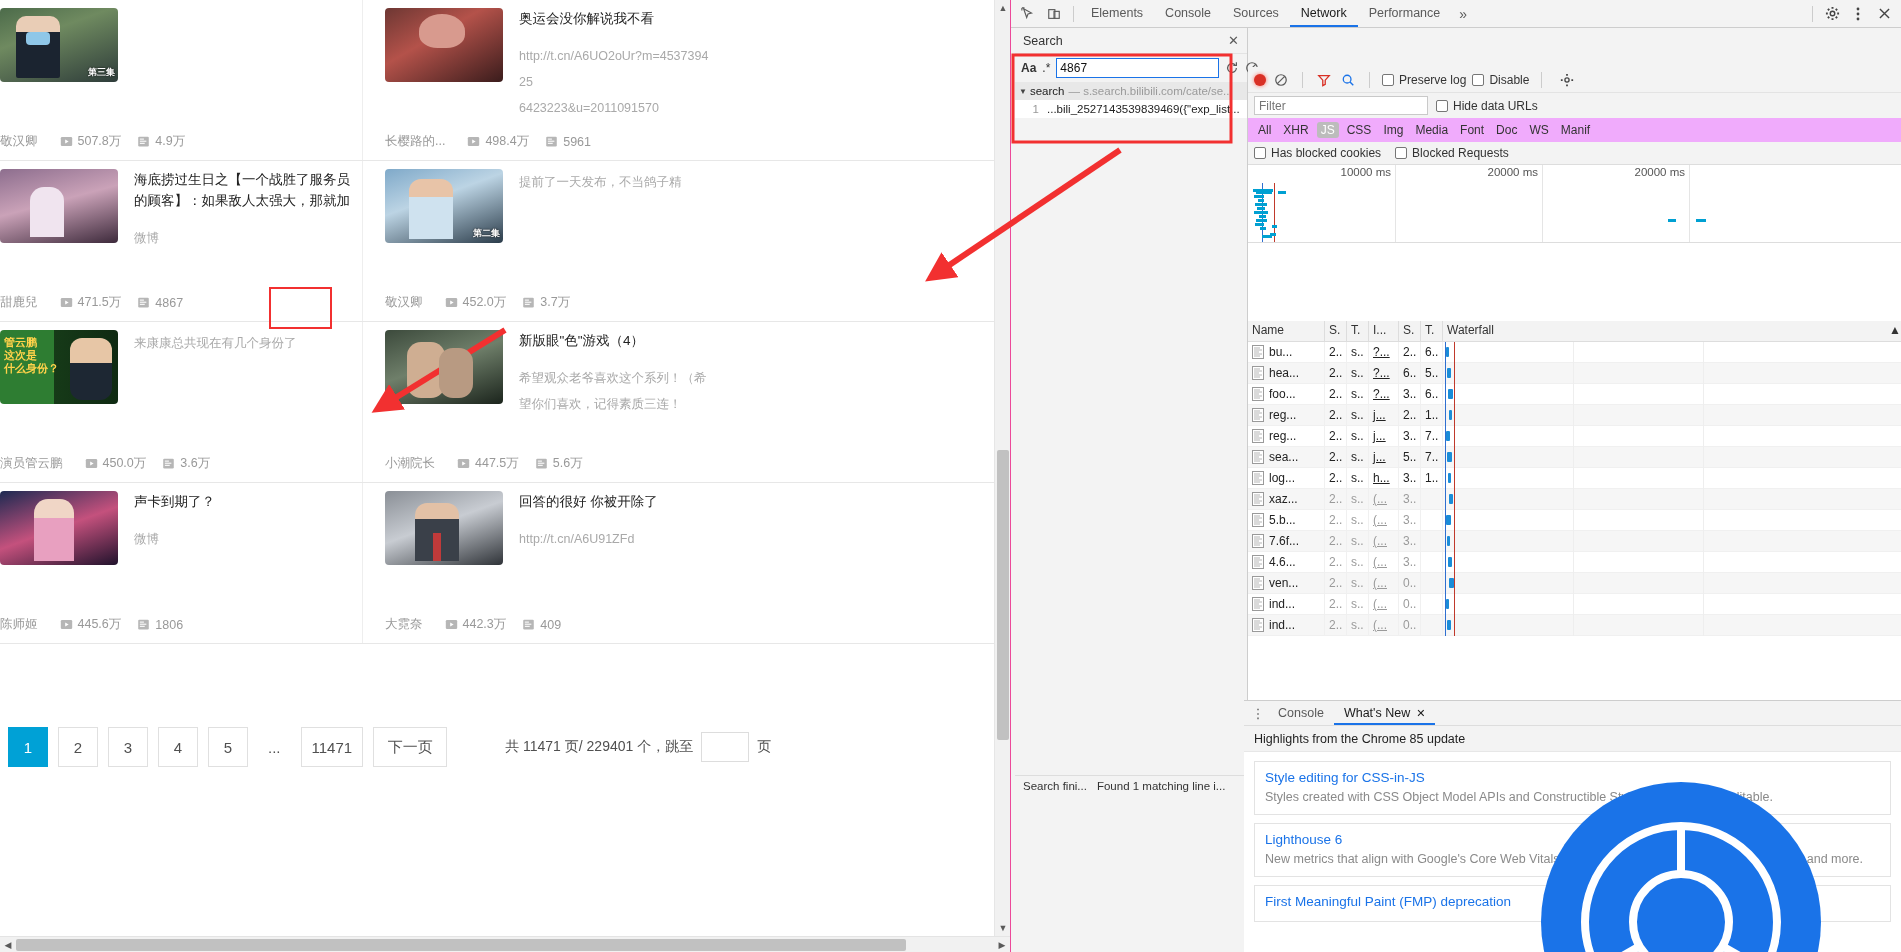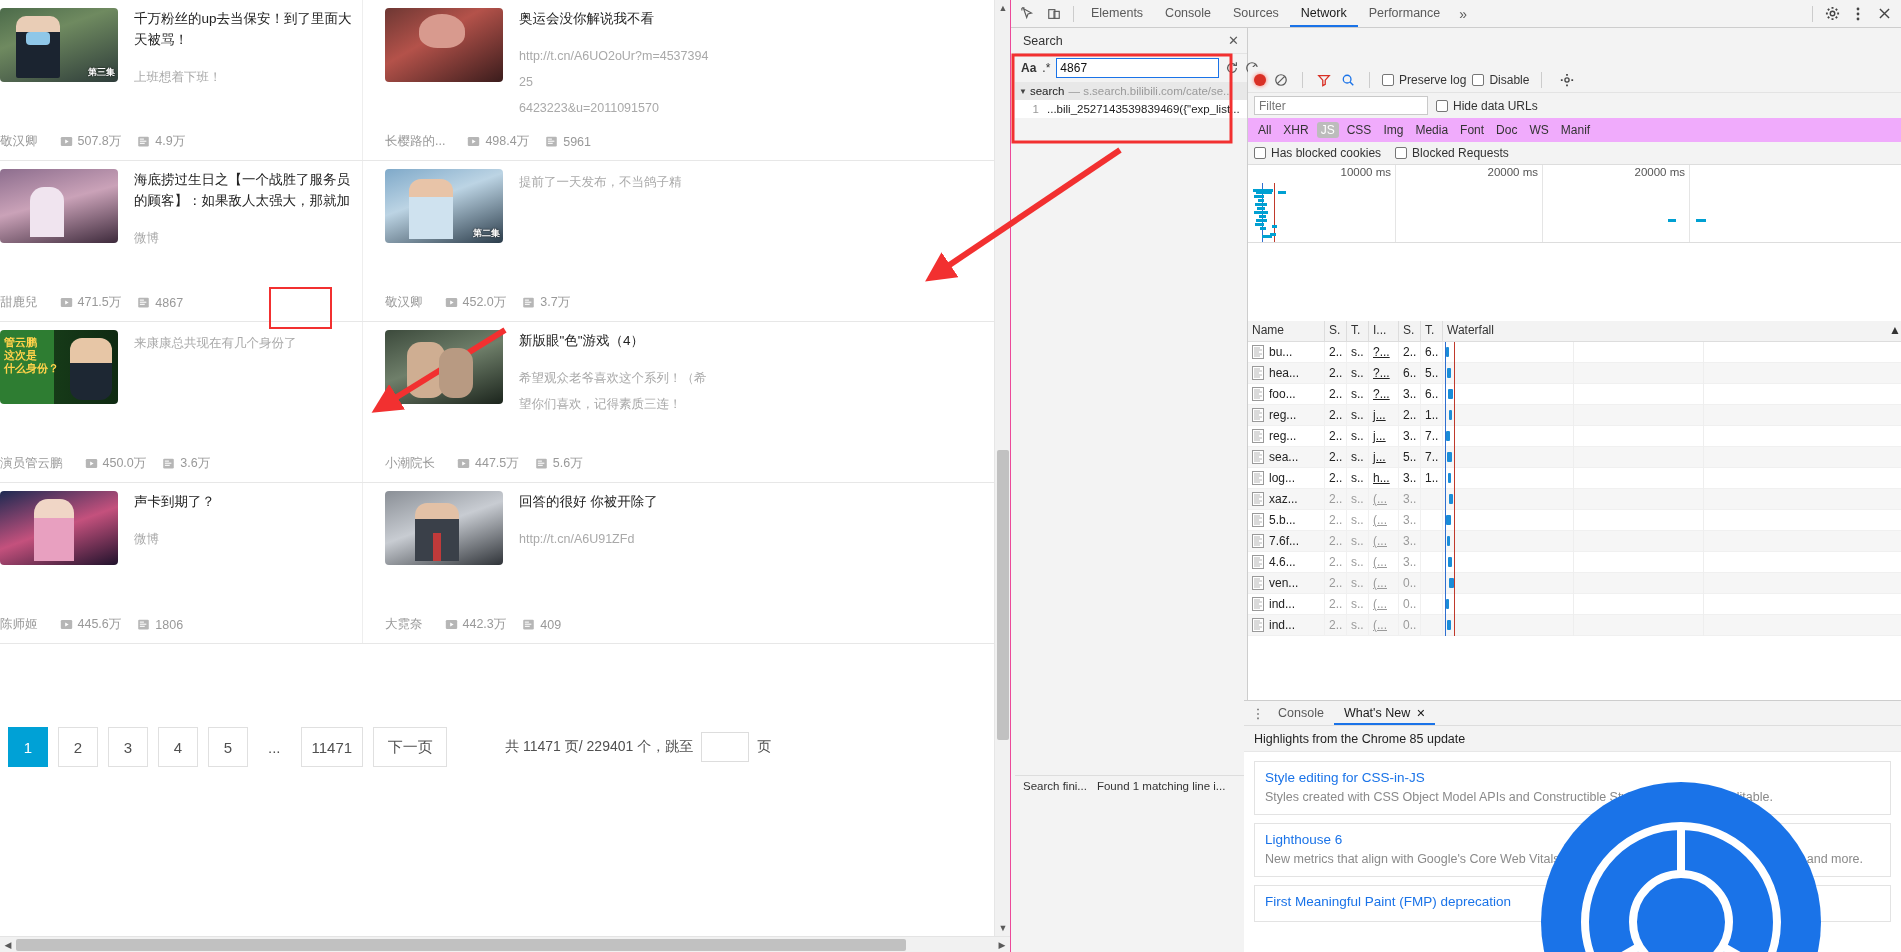--- a/index.html
+++ b/index.html
@@ -362,24 +362,20 @@
 <body>
 
 <div class="root">
 
   <div class="page">
     <div class="grid" id="grid">
         <div class="vrow">
           <div class="vcell">
             <div class="thumb t1">
               <div class="ep">第三集</div>
-            </div>
-            <div class="vinfo">
-              <div class="vtitle">千万粉丝的up去当保安！到了里面大天被骂！</div>
-              <div class="vdesc">上班想着下班！</div>
             </div>
             <div class="vmeta">
               <span class="up">敬汉卿</span>
               <span class="stat">
                 <svg width="13" height="13" viewBox="0 0 16 16">
                   <rect x="1" y="2.5" width="14" height="11" rx="1.5" fill="#b6b6b6"></rect>
                   <path d="M6.4 5.6l4.2 2.4-4.2 2.4z" fill="#fff"></path>
                 </svg>
                 <span>507.8万</span>
               </span>

